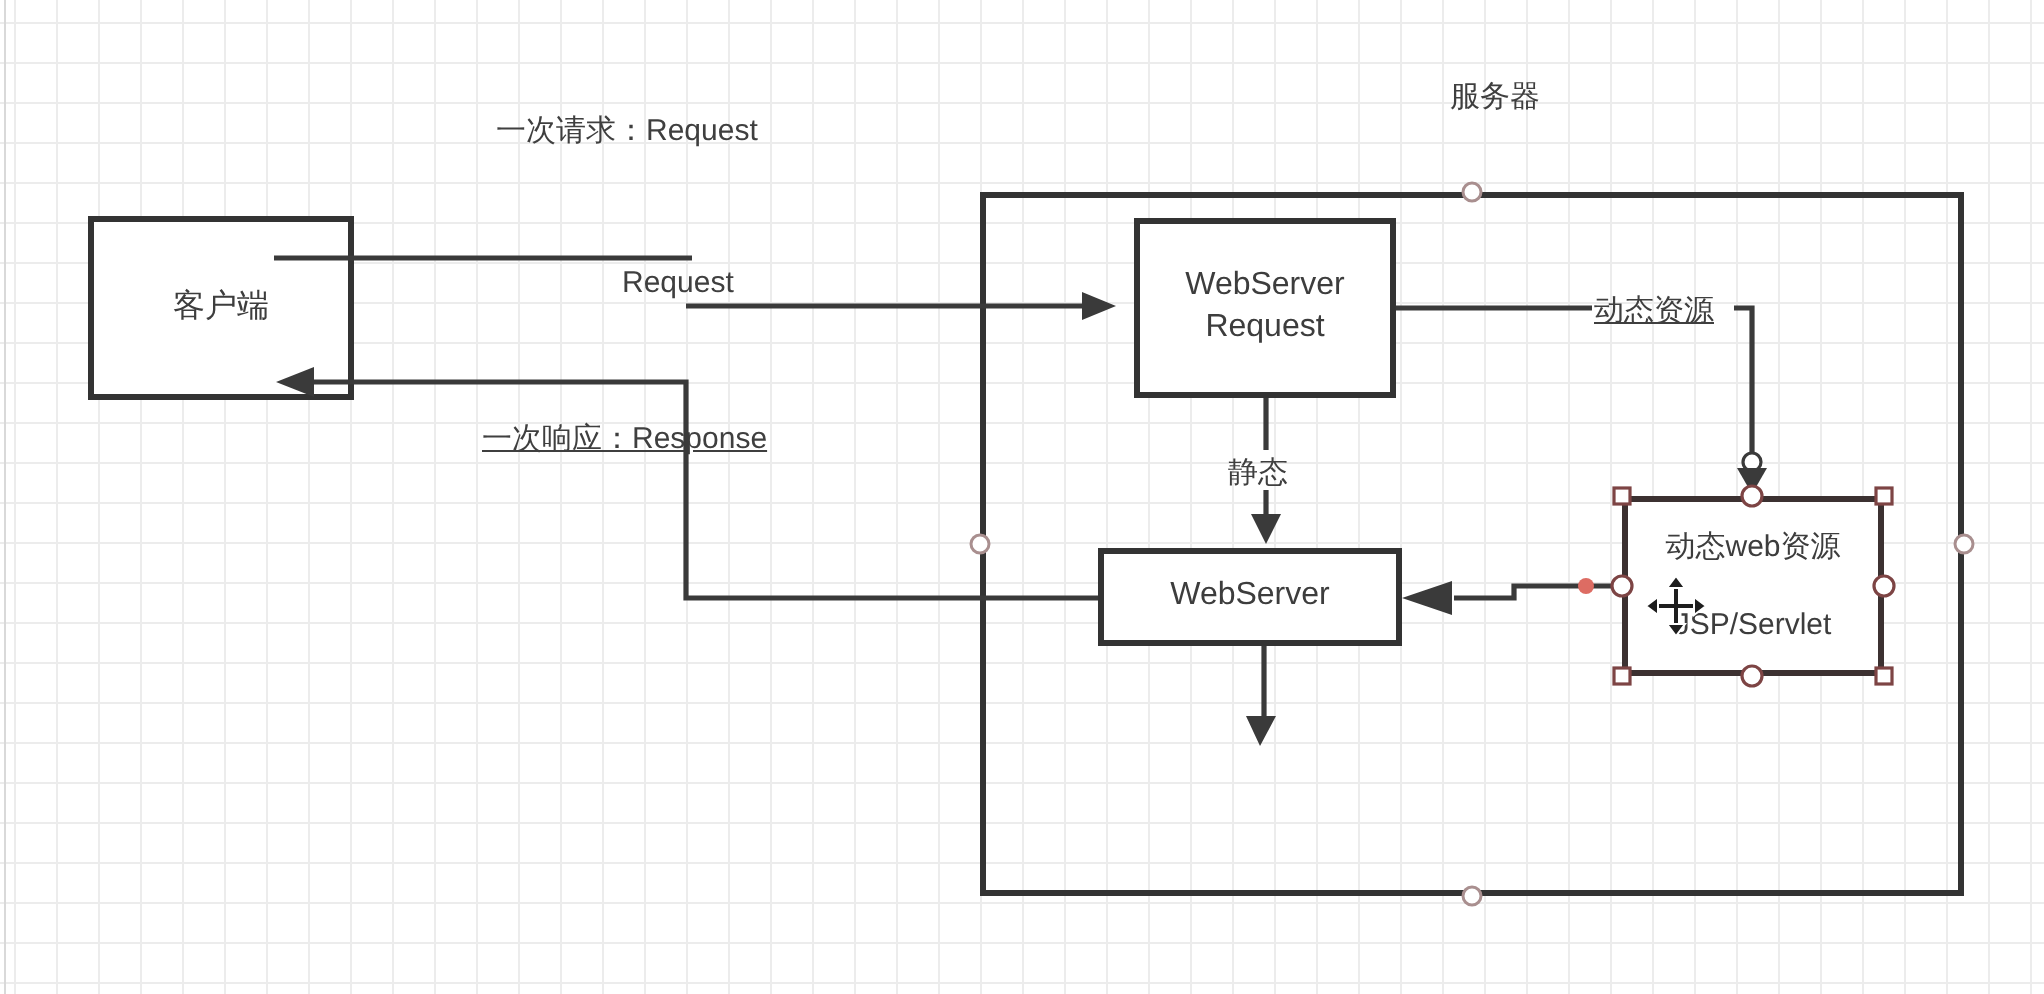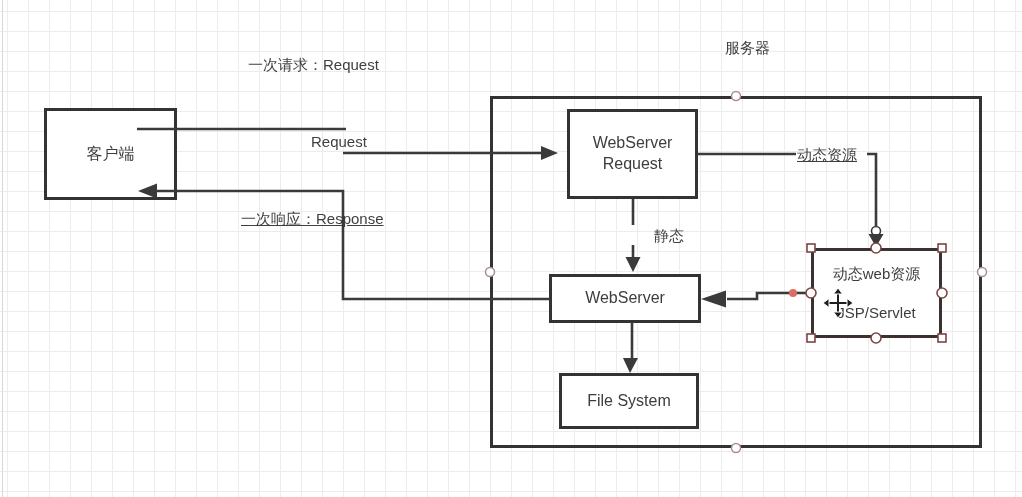--- a/index.html
+++ b/index.html
@@ -51,31 +51,28 @@
 
   <div class="node" style="left:567px;top:109px;width:131px;height:90px;">
     <span>WebServer</span>
     <span>Request</span>
   </div>
 
   <div class="node" style="left:549px;top:274px;width:152px;height:49px;">
     <span>WebServer</span>
   </div>
 
-  <div class="node" style="left:559px;top:373px;width:140px;height:56px;">
-    <span>File System</span>
-  </div>
 
   <div class="node jsp" style="left:811px;top:248px;width:131px;height:90px;gap:20px;">
     <span>动态web资源</span>
     <span>JSP/Servlet</span>
   </div>
 
   <div class="flabel" style="left:797px;top:146px;text-decoration:underline;">动态资源</div>
-  <div class="flabel" style="left:614px;top:227px;margin-left:40px;">静态</div>
+  <div class="flabel" style="left:614px;top:227px;">静态</div>
 
   <svg class="overlay" width="1022" height="497" viewBox="0 0 1022 497" fill="none" stroke-linecap="butt">
 
     <g stroke="#3a3a3a" stroke-width="2.6">
       <path class="hit" d="M137,129 H346"></path>
       <path class="hit" d="M343,153 H542"></path>
     </g>
     <polygon points="558,153 541,146 541,160" fill="#3a3a3a" stroke="none"></polygon>
 
     <path class="hit" d="M549,299 H343 V191 H157" stroke="#3a3a3a" stroke-width="2.6"></path>

